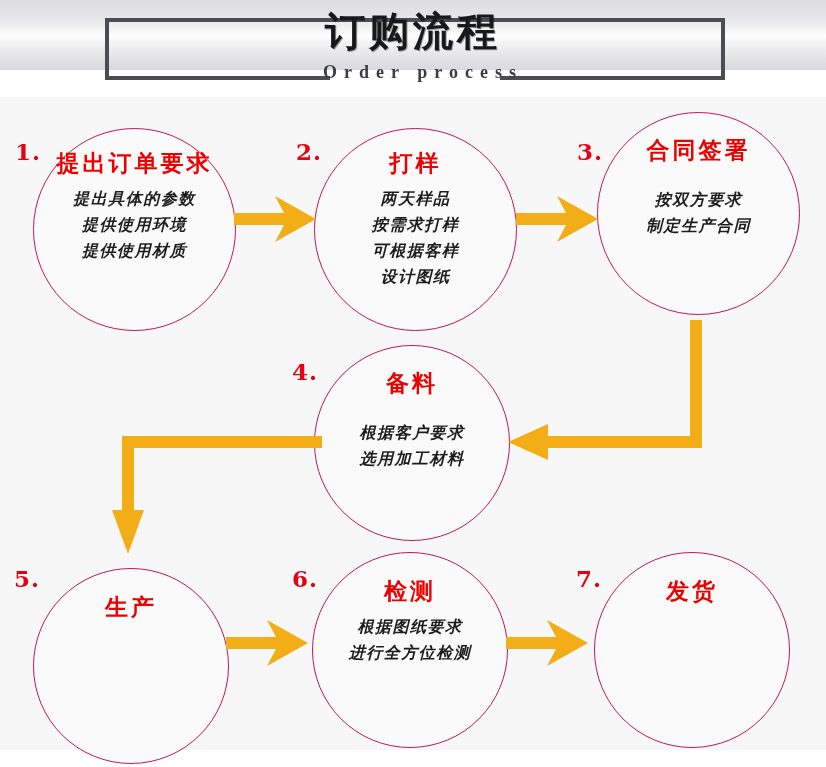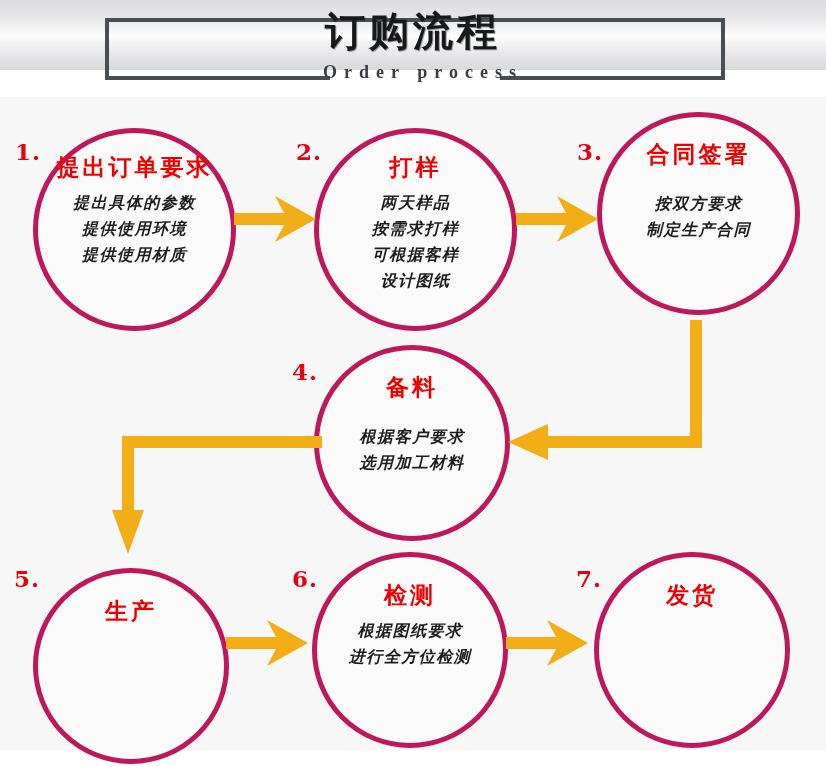--- a/index.html
+++ b/index.html
@@ -52,21 +52,21 @@
     background:#f7f7f7;
   }
   .bottom-strip{
     position:absolute;left:0;top:750px;width:826px;height:17px;background:#ffffff;
   }
 
   
   .node{
     position:absolute;
     border-radius:50%;
-    border:5px solid #be185d;
+    border:1px solid #be185d;
     background:#fafafa;
     box-sizing:border-box;
     display:flex;flex-direction:column;
     align-items:center;justify-content:flex-start;
   }
   .node-inner{
     width:100%;text-align:center;
     display:flex;flex-direction:column;align-items:center;
   }
   .node-title{

